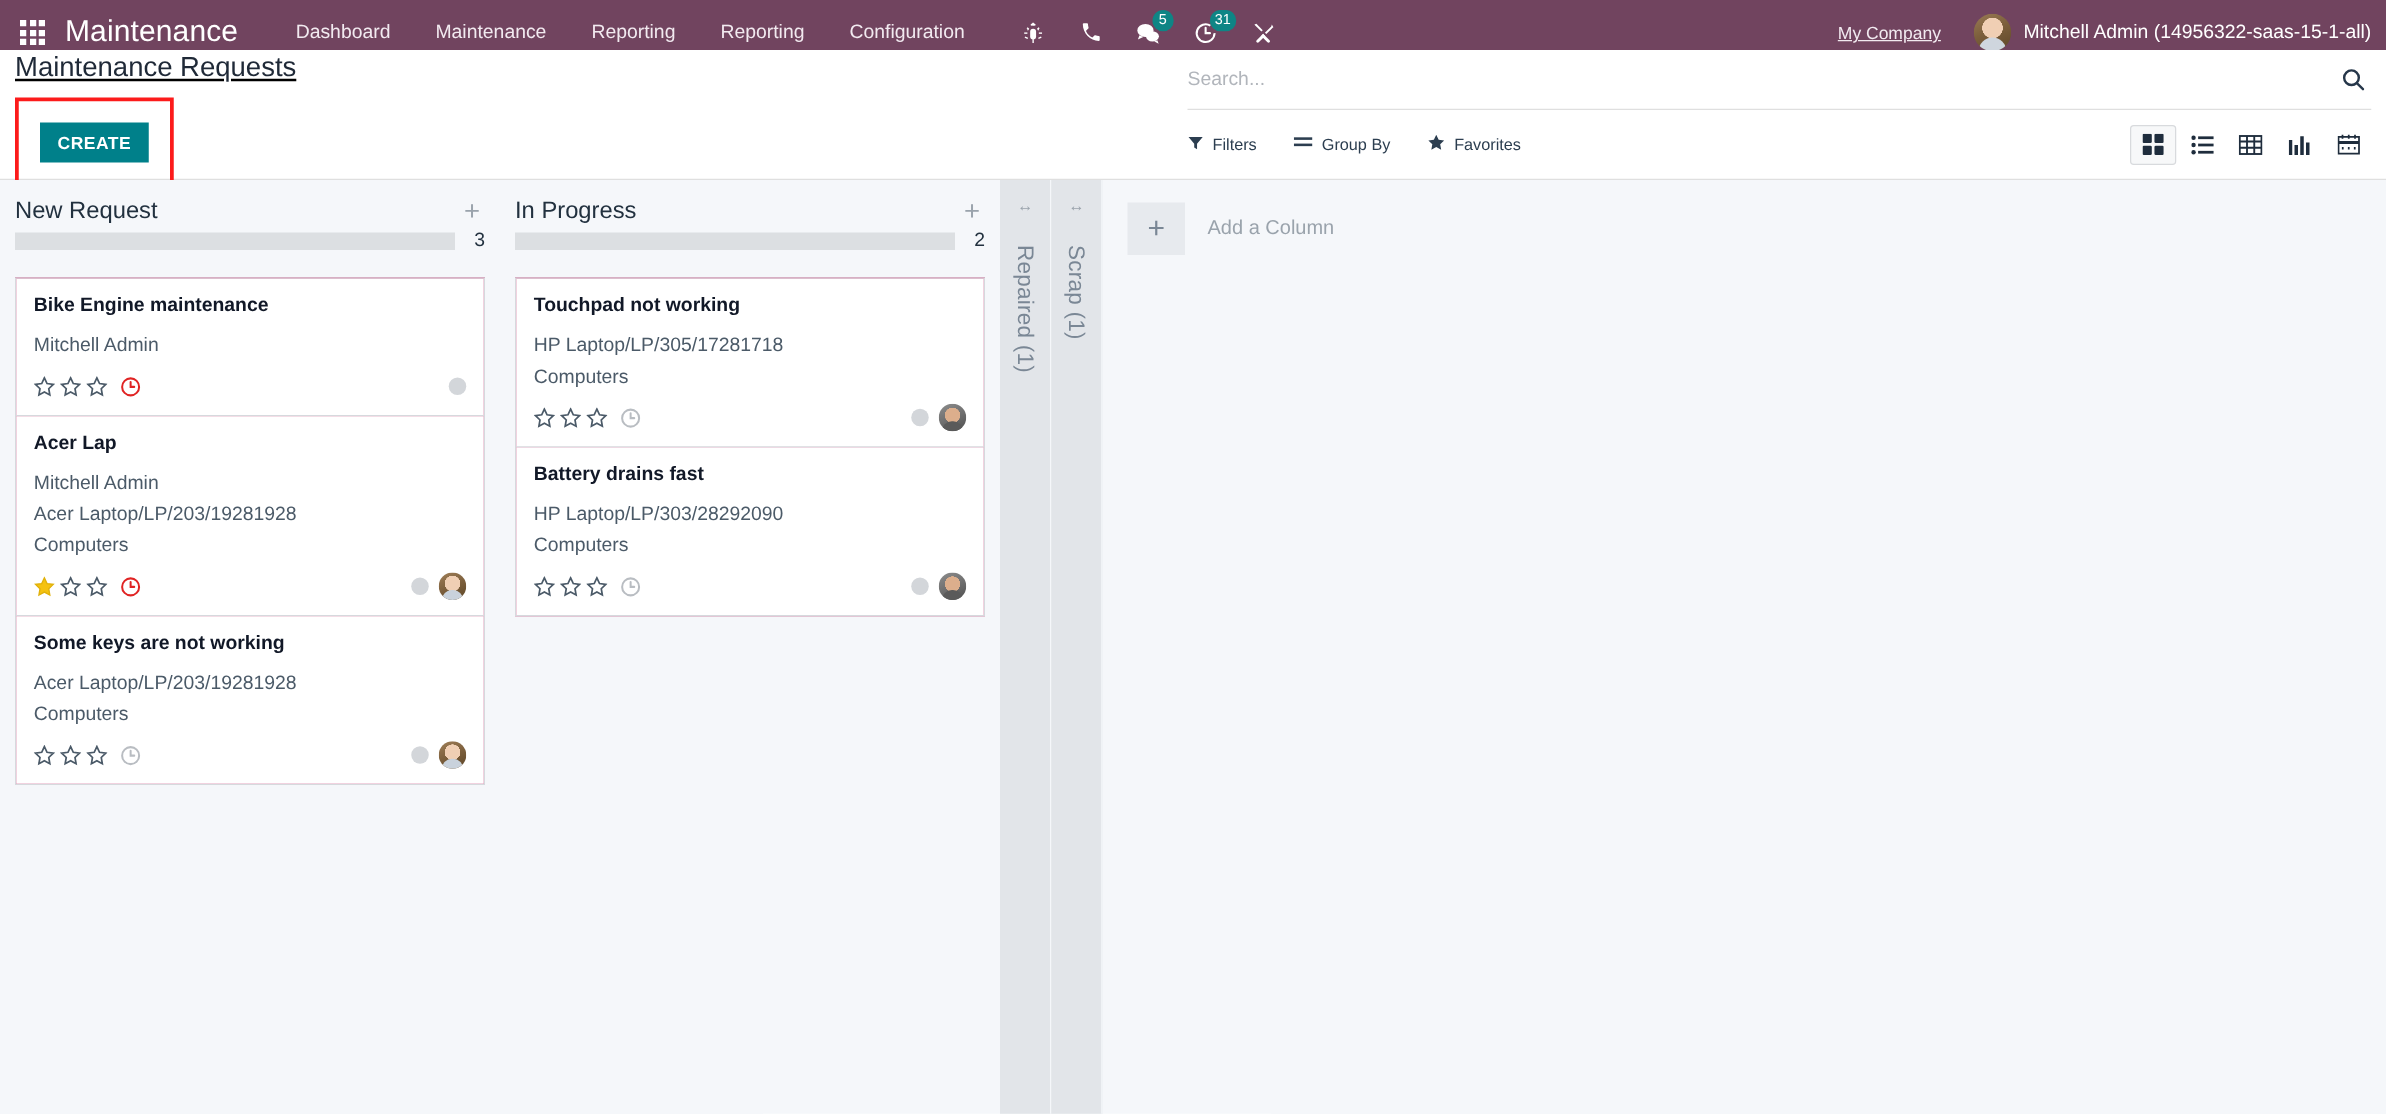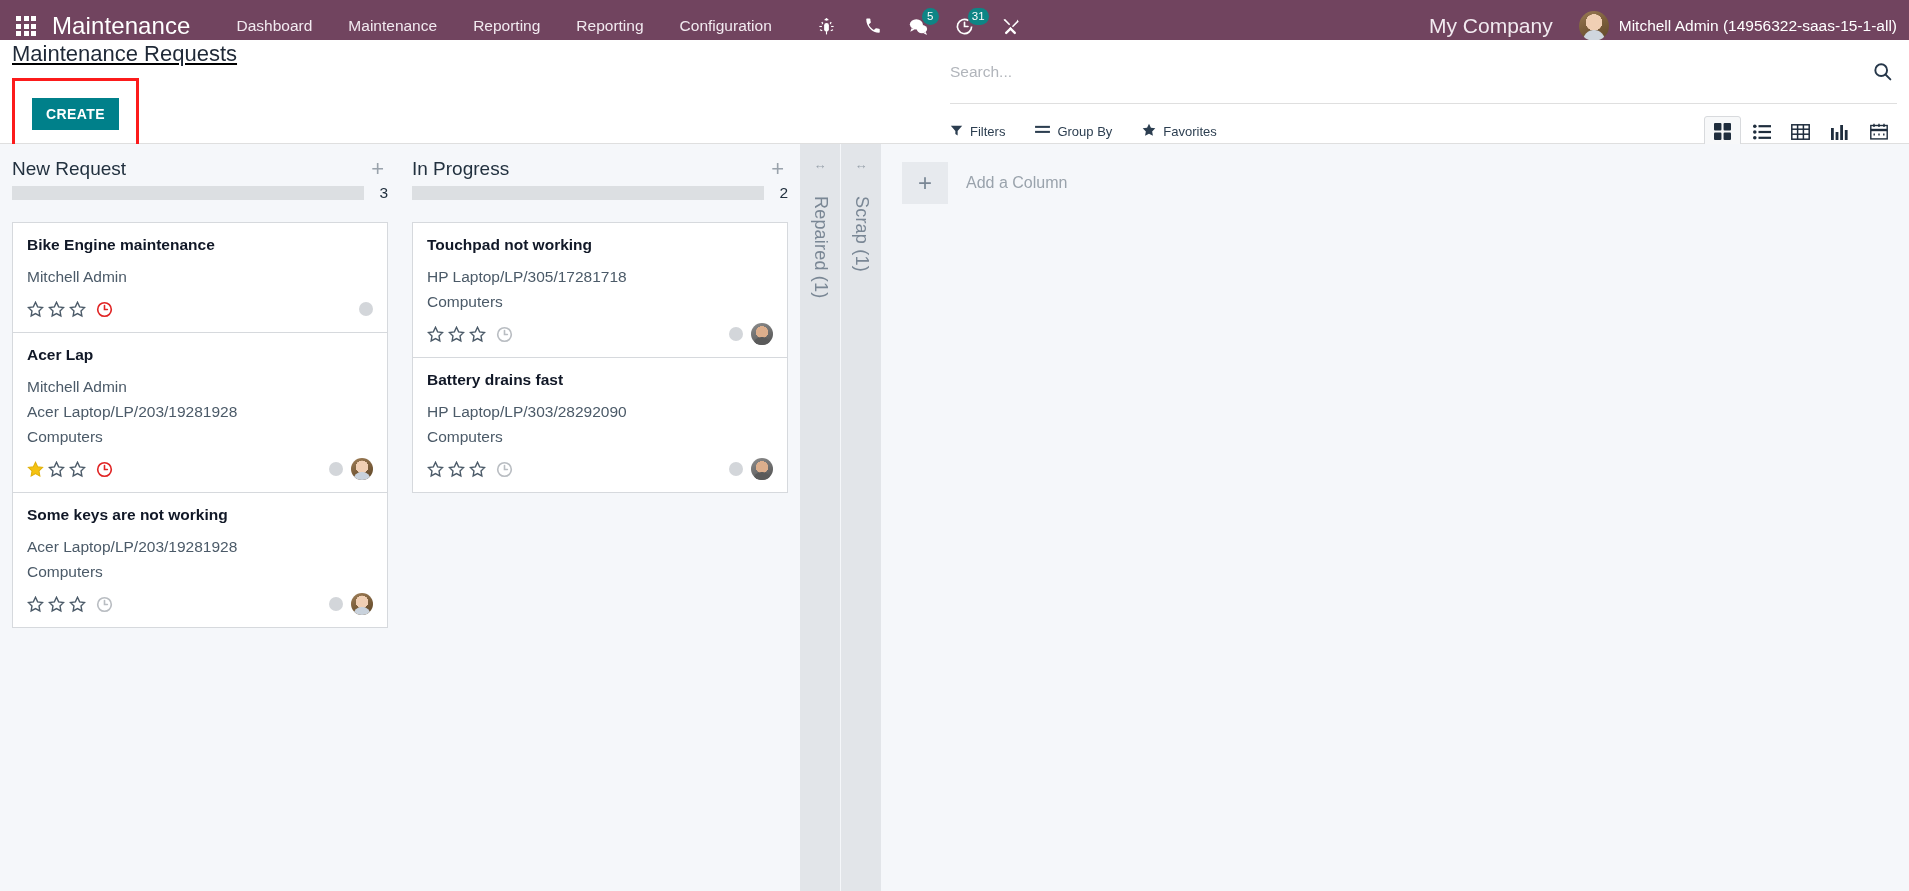--- a/index.html
+++ b/index.html
@@ -64,21 +64,21 @@
     font-size: 11.5px;
     line-height: 16px;
     height: 17px;
     min-width: 17px;
     padding: 0 4px;
     border-radius: 9px;
     text-align: center;
     font-weight: 400;
   }
   .nav-right { display: flex; align-items: center; margin-left: auto; }
-  .company-name { font-size: 21px; padding: 0 16px; white-space: nowrap; cursor: pointer; color: #f2eaf0; }
+  .company-name { font-size: 14px; padding: 0 16px; white-space: nowrap; cursor: pointer; color: #f2eaf0; text-decoration: underline; }
   .user-menu { display: flex; align-items: center; padding-left: 10px; cursor: pointer; }
   .avatar-nav {
     width: 30px; height: 30px; border-radius: 50%;
     margin-right: 10px;
     background:
       radial-gradient(circle at 50% 38%, #f0cfb4 0 34%, rgba(240,207,180,0) 35%),
       linear-gradient(155deg, #9a7b55 0%, #7c5f3c 45%, #5e4628 100%);
     position: relative; overflow: hidden;
     flex: none;
   }
@@ -128,21 +128,21 @@
     display: block;
   }
 
   .cp-right {
     position: absolute;
     left: 950px; right: 12px; top: 0;
   }
   .search-row {
     display: flex;
     align-items: center;
-    height: 64px;
+    height: 48px;
     border-bottom: 1px solid #dfdfdf;
   }
   .search-input {
     flex: 1;
     border: none;
     outline: none;
     font-size: 15.5px;
     color: #374151;
     font-family: "Liberation Sans", sans-serif;
     background: transparent;

